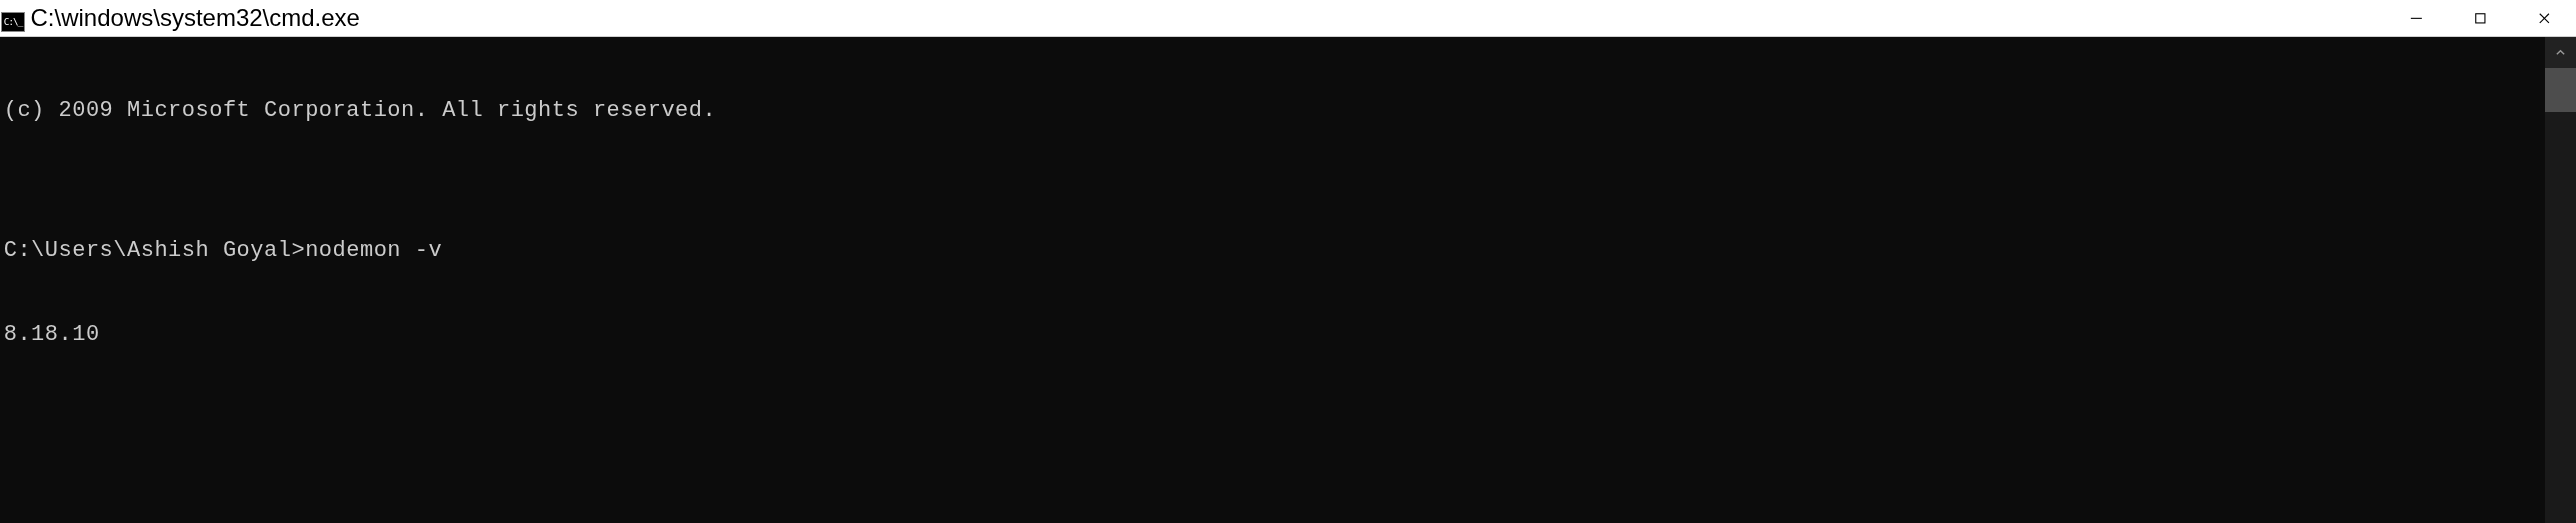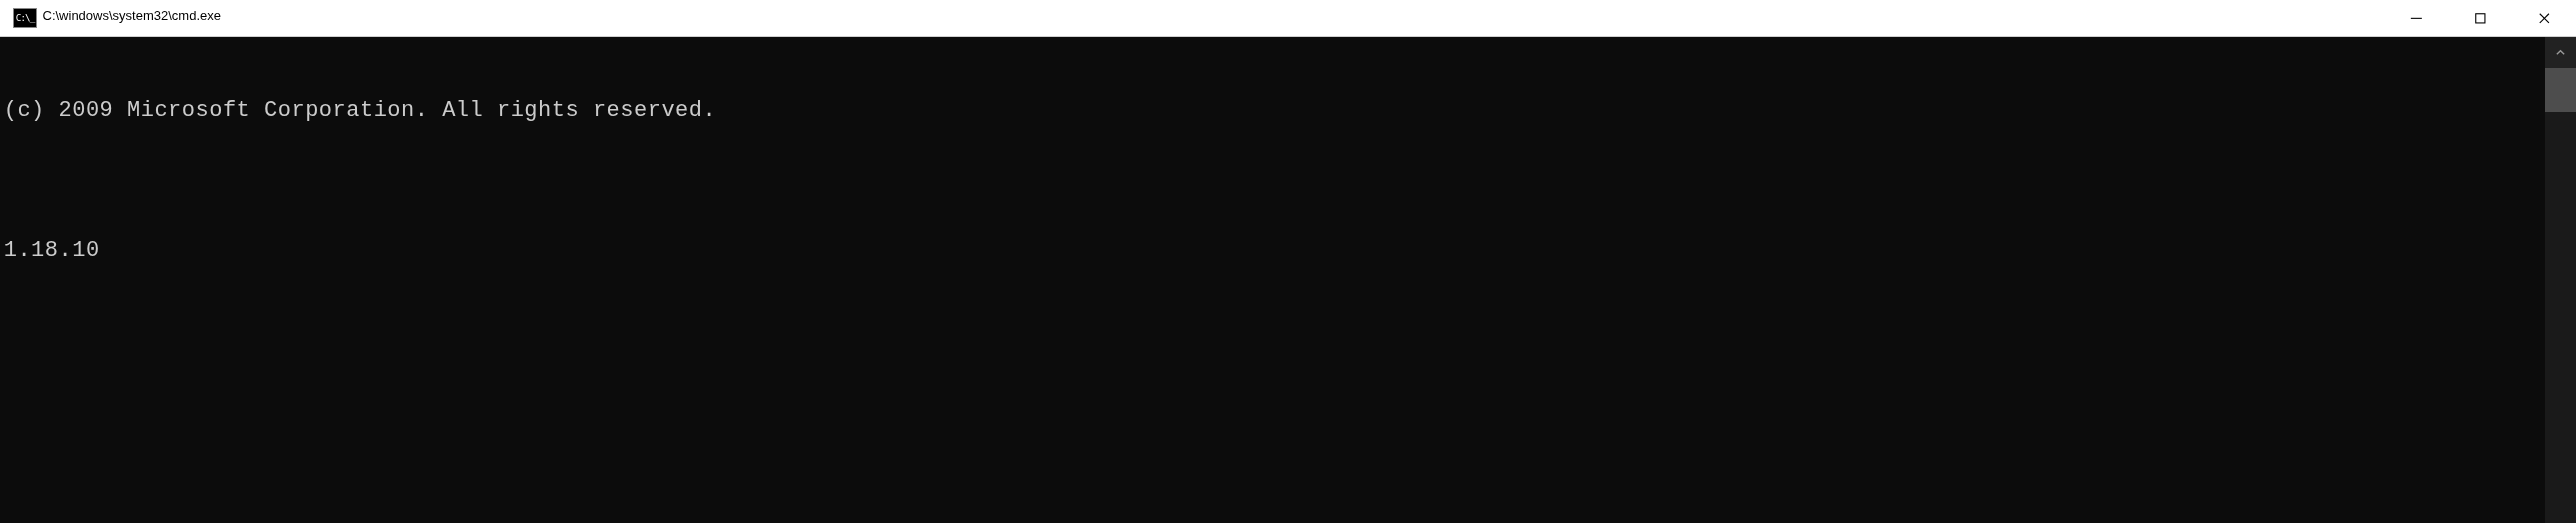--- a/index.html
+++ b/index.html
@@ -13,34 +13,34 @@
     
     .titlebar {
       height: 37px;
       background: #ffffff;
       display: flex;
       align-items: center;
       justify-content: space-between;
       border-bottom: 0.9px solid #d0d0d0;
       user-select: none;
     }
-    .titlebar-left { display: flex; align-items: flex-start; gap: 5.5px; padding-left: 1px; margin-left: 12px; }
+    .titlebar-left { display: flex; align-items: flex-end; gap: 5.5px; padding-left: 1px; }
     .cmd-icon {
       width: 24px; height: 20px;
       background: #000;
       border: 0.9px solid #888;
       display: flex; align-items: center; justify-content: flex-start;
       padding-left: 1.8px;
     }
     .cmd-icon-inner {
       color: #fff; font-size: 9.2px; font-family: Consolas, monospace; line-height: 1;
       letter-spacing: -0.9px;
     }
     .title-text {
-      font-size: 13px;
+      font-size: 24px;
       color: #000;
       font-family: "Segoe UI", sans-serif;
       white-space: nowrap;
     }
     .window-controls { display: flex; height: 100%; }
     .win-btn {
       width: 64px; height: 100%;
       display: flex; align-items: center; justify-content: center;
       background: transparent;
     }
@@ -110,21 +110,22 @@
           <line x1="13" y1="3" x2="3" y2="13" stroke="#000" stroke-width="1.2"></line>
         </svg>
     </div>
   </div>
 </div>
 
 <div class="terminal-wrap">
   <div class="terminal">
     <span class="line">(c) 2009 Microsoft Corporation. All rights reserved.</span>
     <span class="line"></span>
-    <span class="line">1.18.10</span>
+    <span class="line">C:\Users\Ashish Goyal&gt;nodemon -v</span>
+    <span class="line">8.18.10</span>
     <span class="line"></span>
     
   </div>
   <div class="scrollbar">
     <div class="scroll-arrow-up">
       <svg width="11" height="11" viewBox="0 0 12 12">
           <path d="M2 8 L6 4 L10 8" fill="none" stroke="#999" stroke-width="1.5"></path>
         </svg>
     </div>
     <div class="scroll-thumb"></div>

